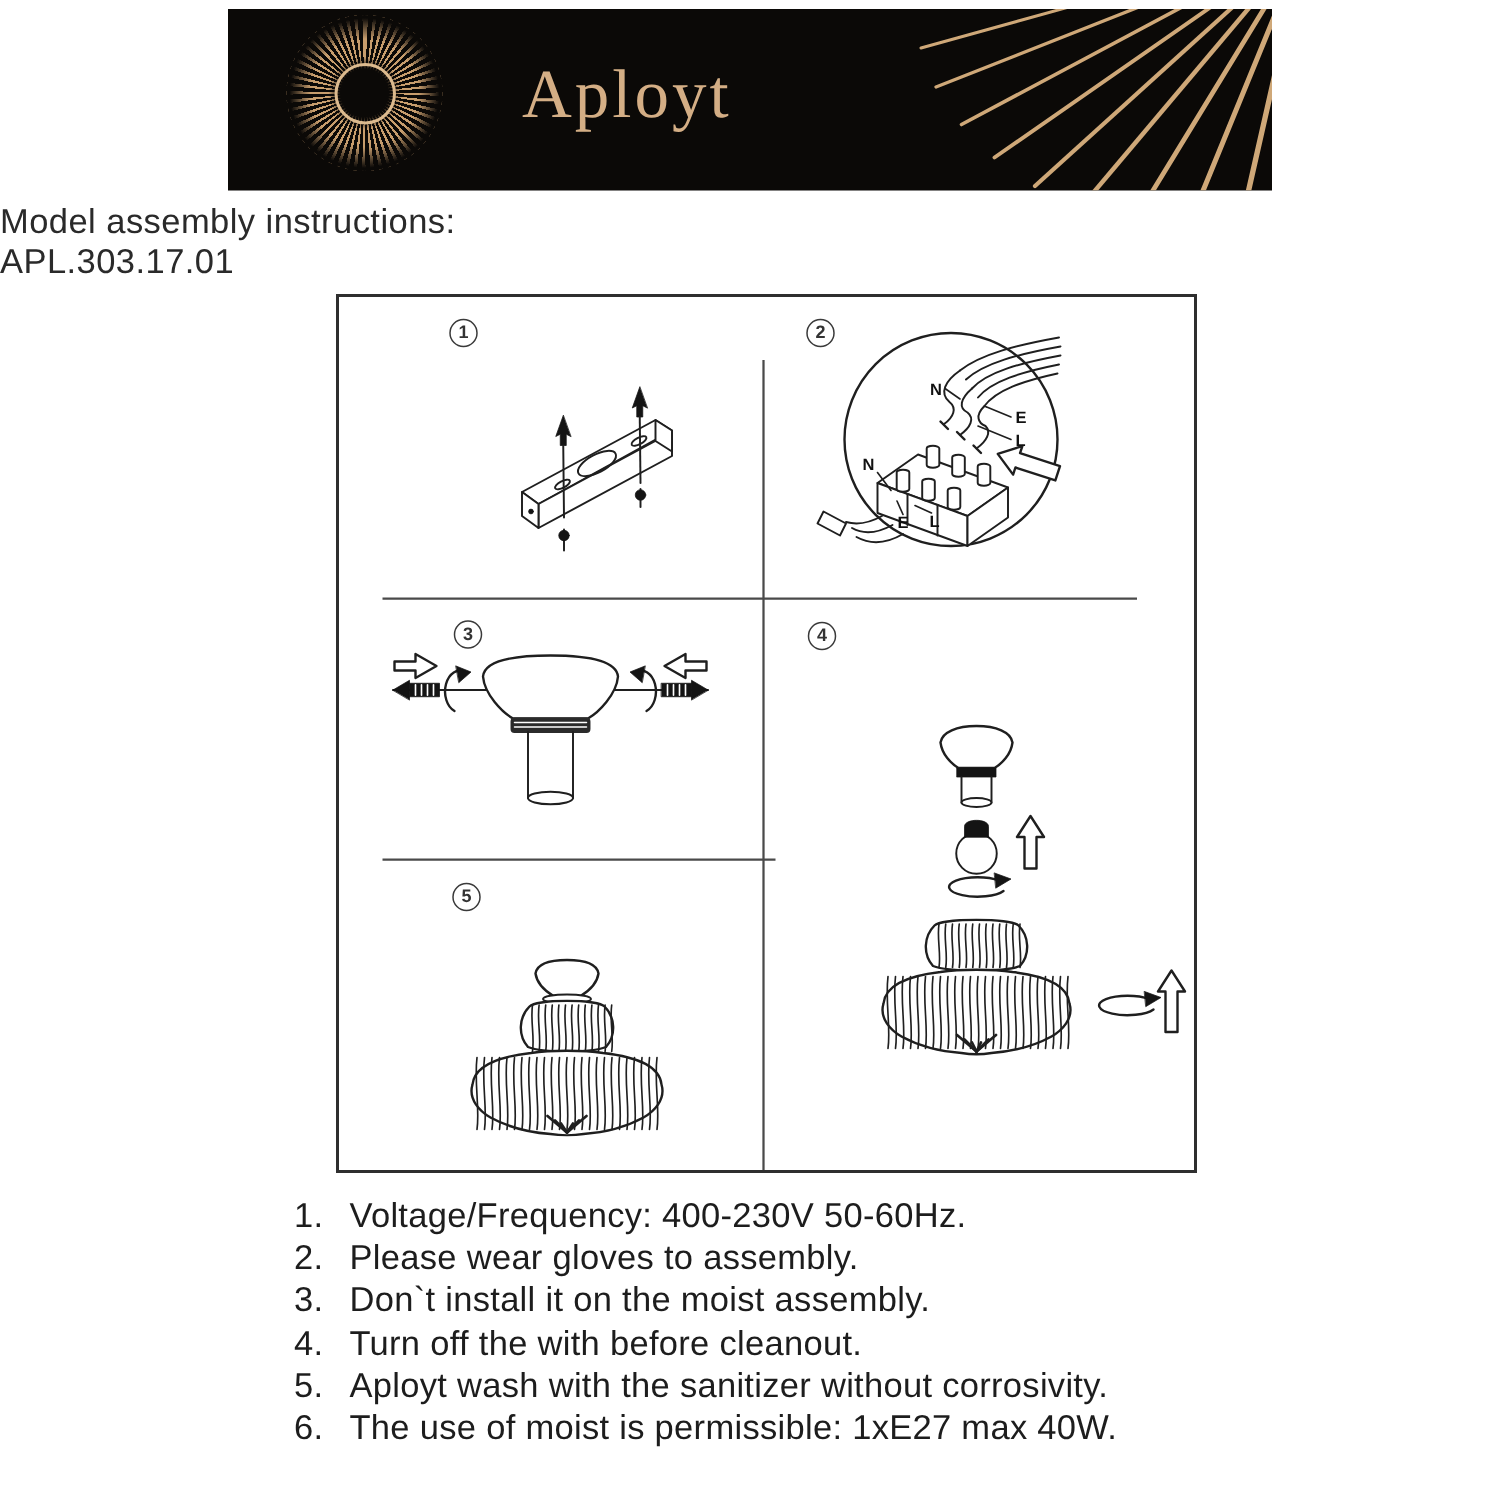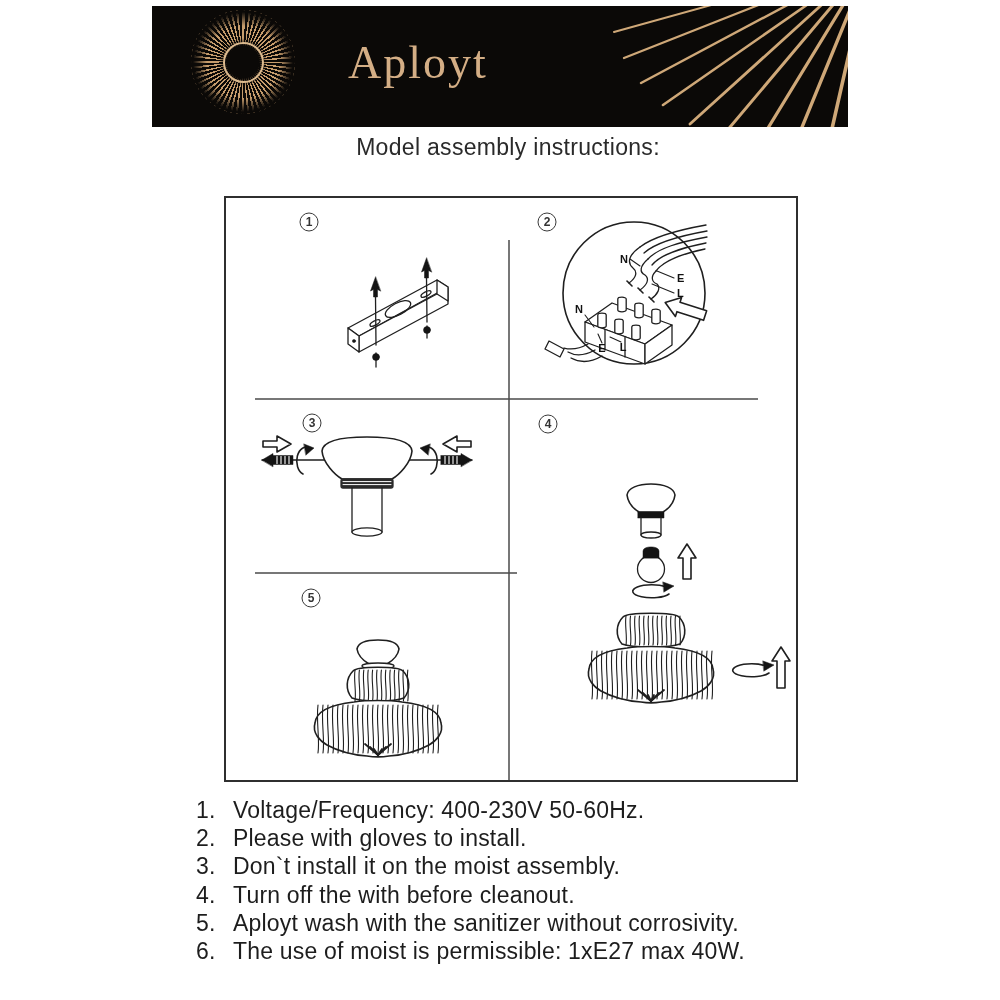--- a/index.html
+++ b/index.html
@@ -13,22 +13,22 @@
          background:repeating-conic-gradient(#c79d6d 0deg 2.6deg, rgba(11,9,7,0) 2.6deg 6.4deg);}
   .burst::before{content:"";position:absolute;left:50%;top:50%;width:37px;height:37px;
          margin:-20.5px 0 0 -20.5px;border-radius:50%;border:2px solid #dcba8e;z-index:2;}
   .burst::after{content:"";position:absolute;inset:0;border-radius:50%;z-index:1;
          background:radial-gradient(circle closest-side,#0b0907 0px,#0b0907 16px,rgba(11,9,7,0) 24px,rgba(11,9,7,0) 36px,#0b0907 50px);}
   .brand{position:absolute;left:172px;top:30px;font-family:"Liberation Serif",serif;
          font-size:46px;font-weight:400;color:#d4ae85;letter-spacing:2px;z-index:3;margin-left:24px;}
   .rays{position:absolute;left:0;top:0;width:696px;height:121px;}
 
   
-  .title-block{position:absolute;left:0;right:0;top:134px;text-align:center;color:#2a2a2a;
-         font-size:23px;letter-spacing:0.3px;line-height:27px;padding-left:16px;}
+  .title-block{position:absolute;left:0;right:0;top:134px;text-align:left;color:#2a2a2a;
+         font-size:23px;letter-spacing:0.3px;line-height:27px;}
 
   
   .diagram{position:absolute;left:224px;top:196px;width:574px;height:586px;
          border:2px solid #2f2f2f;box-sizing:border-box;background:#fff;}
   .diagram svg{position:absolute;left:-2px;top:-2px;width:574px;height:586px;}
   .badge{position:absolute;width:19px;height:19px;border:1.4px solid #3a3a3a;border-radius:50%;
          color:#333;font:600 12px/17px "Liberation Sans",sans-serif;text-align:center;
          transform:translate(-50%,-50%);box-sizing:border-box;}
 
   .art{stroke:#1f1f1f;stroke-width:1.3;fill:none;stroke-linecap:round;stroke-linejoin:round;}
@@ -67,20 +67,21 @@
         <line x1="718" y1="-45" x2="672" y2="158" stroke-width="3.6"></line>
         <line x1="718" y1="-45" x2="705" y2="161" stroke-width="3.8"></line>
         <line x1="718" y1="-45" x2="733" y2="161" stroke-width="4"></line>
         <line x1="718" y1="-45" x2="752" y2="140" stroke-width="4.2"></line>
       </g>
     </svg>
   </div>
 
   <div class="title-block">
     <div>Model assembly instructions:</div>
+    <div>APL.303.17.01</div>
   </div>
 
   <div class="diagram">
     <svg viewBox="224 196 574 586">
 
       <g>
         <line class="divline" x1="509" y1="240" x2="509" y2="780"></line>
         <line class="divline" x1="255" y1="399" x2="758" y2="399"></line>
         <line class="divline" x1="255" y1="573" x2="517" y2="573"></line>
       </g>
@@ -261,21 +262,21 @@
     <span class="badge" style="left:85px;top:400px;">5</span>
   </div>
 
   <div class="instructions">
     <div class="instr-row">
       <span class="instr-num">1.</span>
       <span class="instr-txt">Voltage/Frequency: 400-230V 50-60Hz.</span>
     </div>
     <div class="instr-row">
       <span class="instr-num">2.</span>
-      <span class="instr-txt">Please with gloves to install.</span>
+      <span class="instr-txt">Please wear gloves to assembly.</span>
     </div>
     <div class="instr-row">
       <span class="instr-num">3.</span>
       <span class="instr-txt">Don`t install it on the moist assembly.</span>
     </div>
     <div class="instr-row">
       <span class="instr-num">4.</span>
       <span class="instr-txt">Turn off the with before cleanout.</span>
     </div>
     <div class="instr-row">

